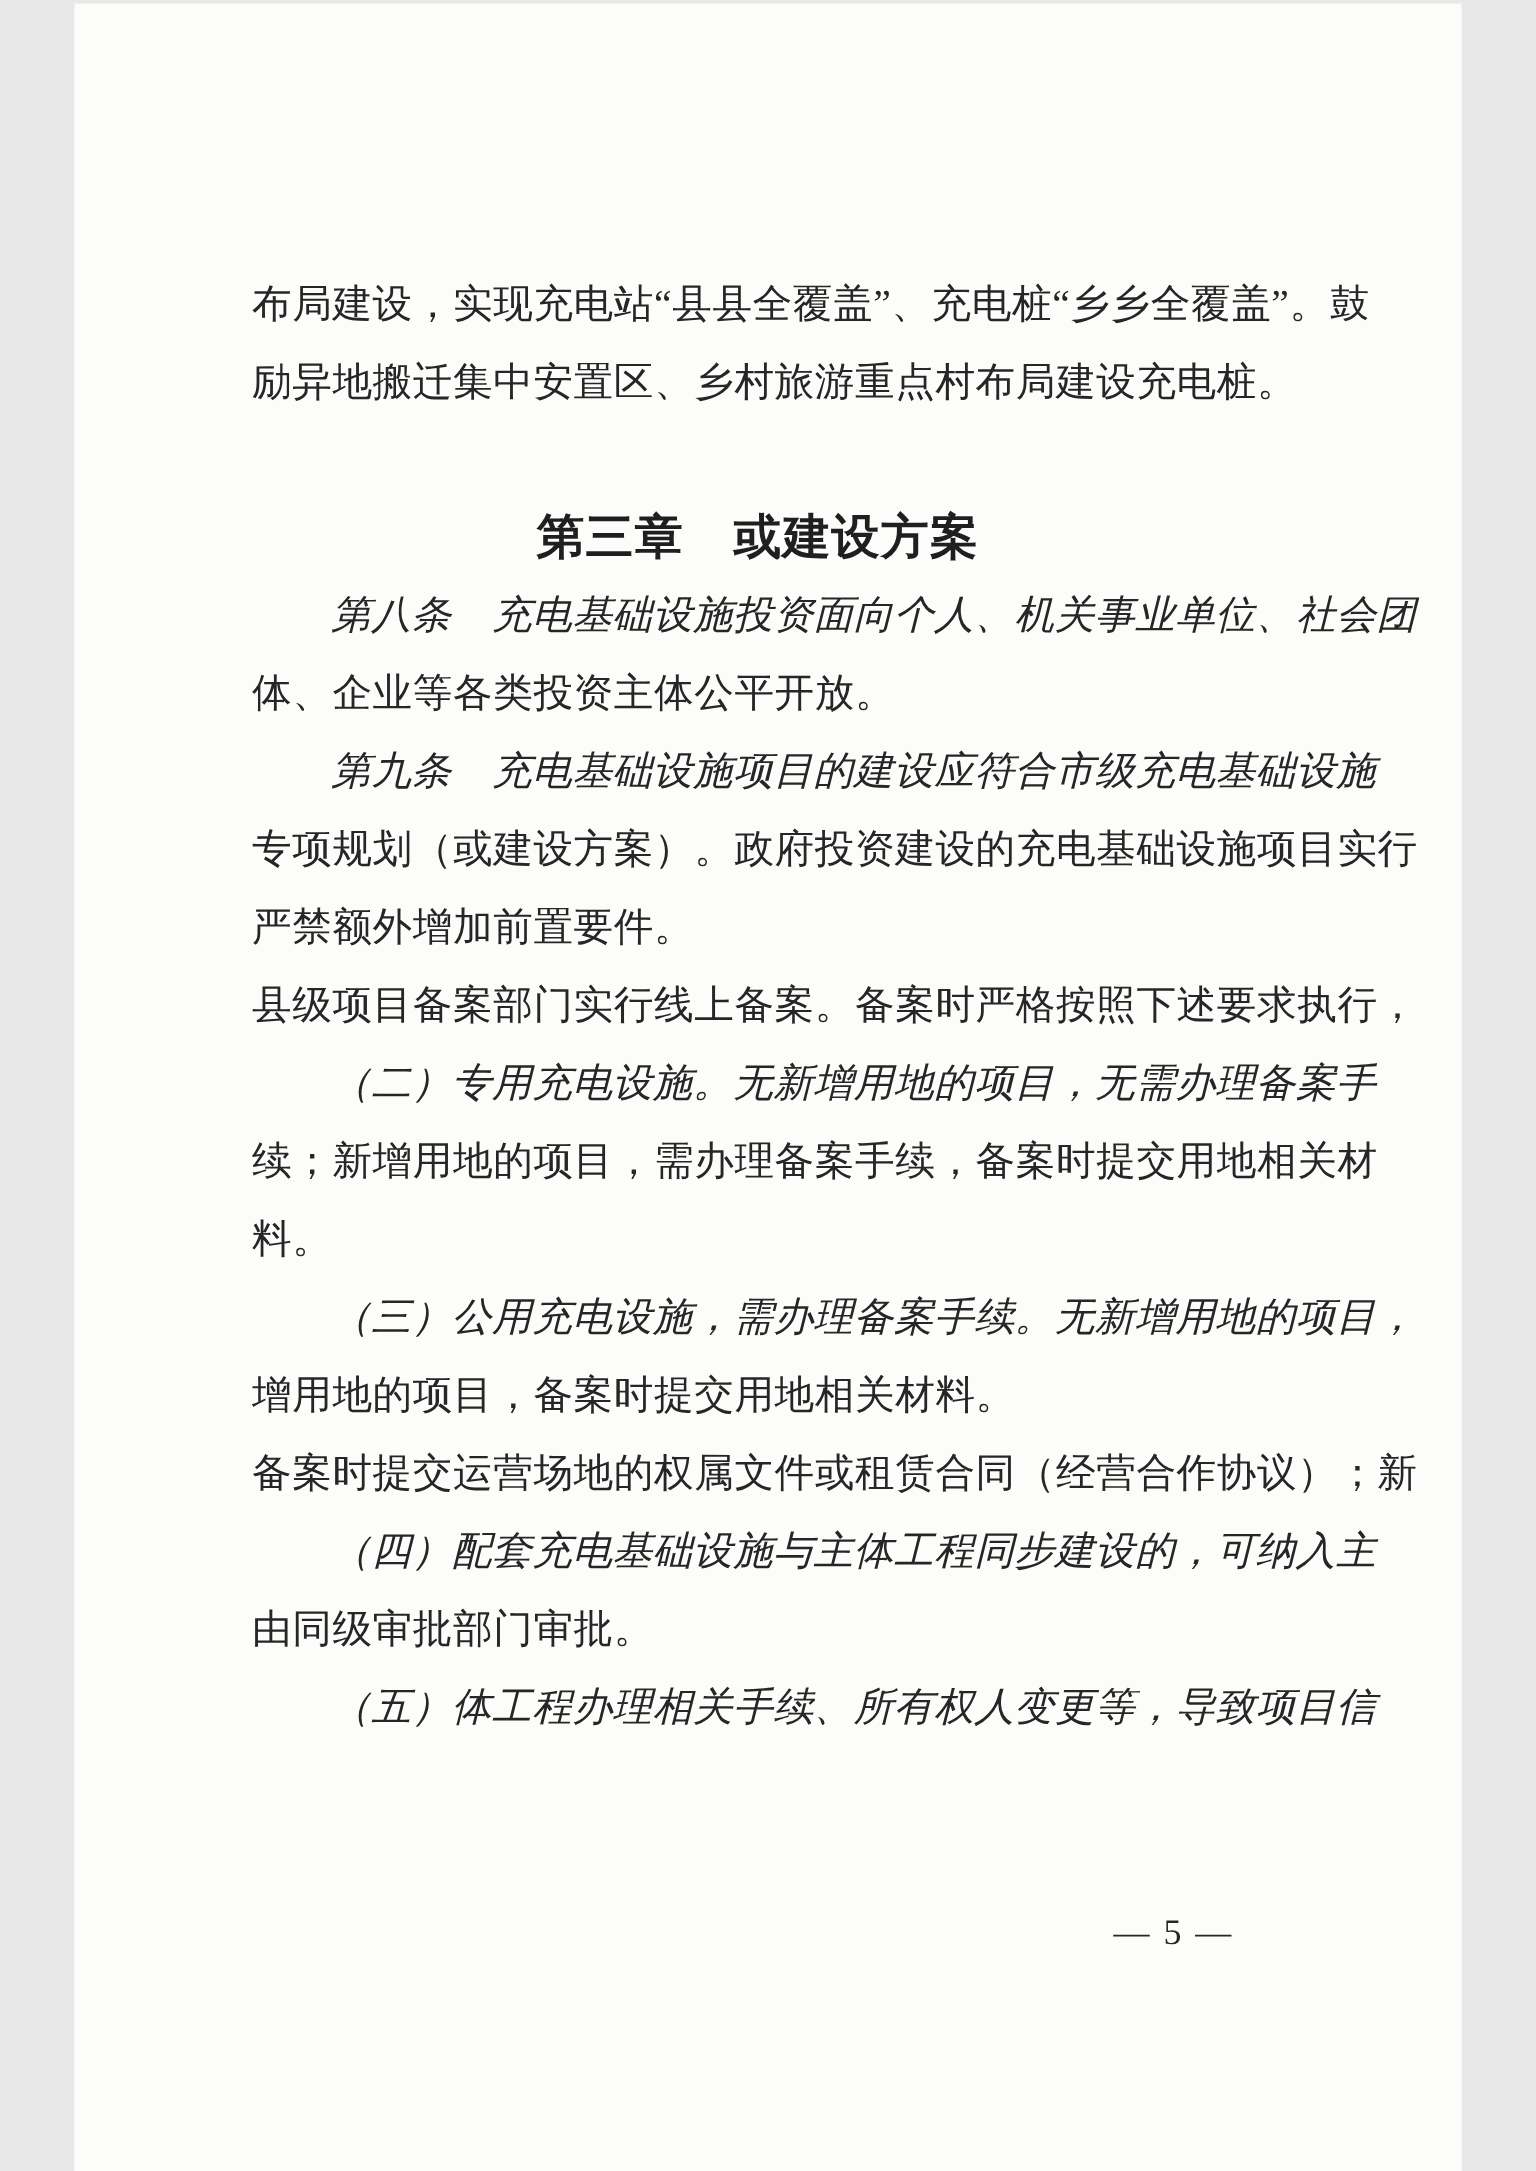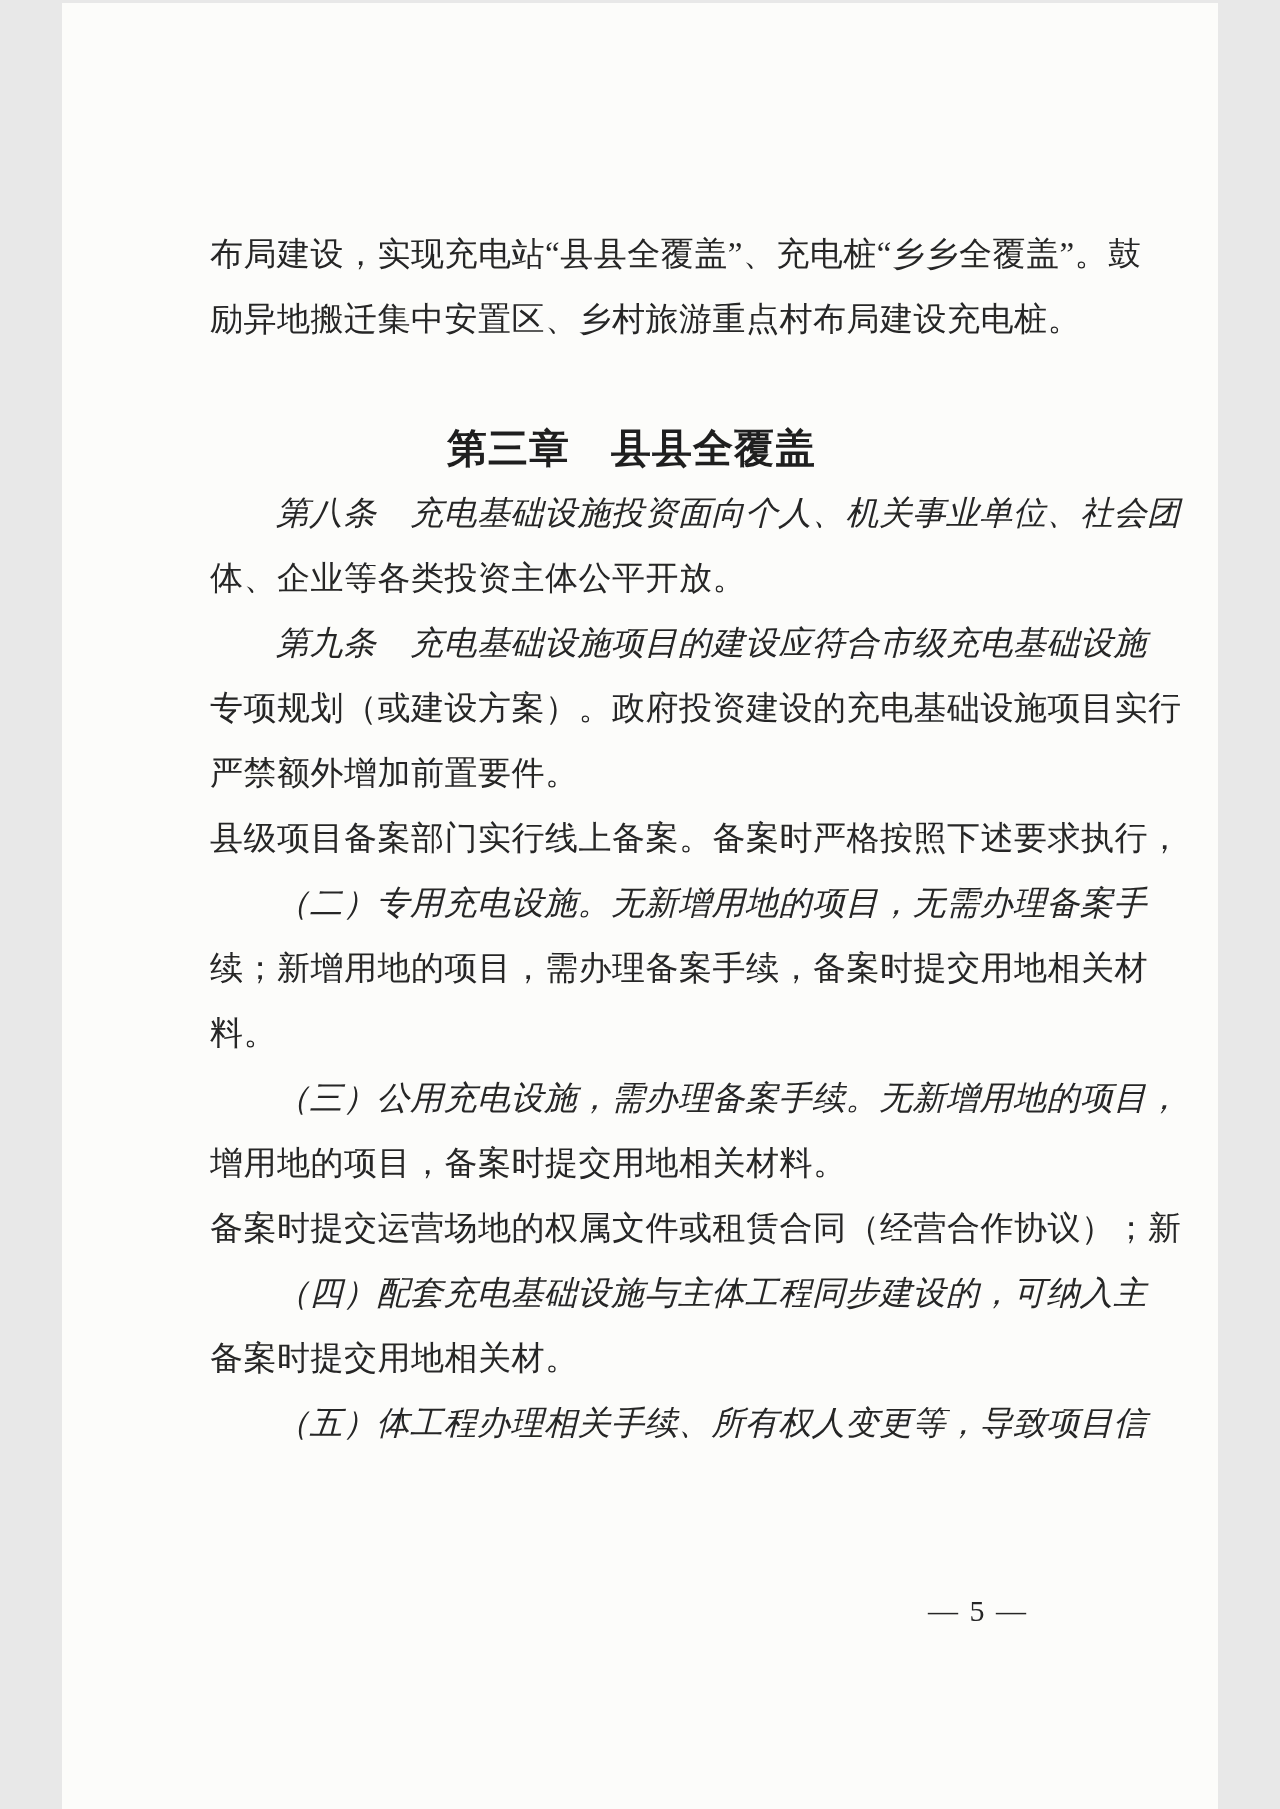--- a/index.html
+++ b/index.html
@@ -62,40 +62,40 @@
 </style>
 </head>
 <body>
 
 <div class="page">
   <div class="body">
 
     <p class="line">布局建设，实现充电站“县县全覆盖”、充电桩“乡乡全覆盖”。鼓</p>
     <p class="line end">励异地搬迁集中安置区、乡村旅游重点村布局建设充电桩。</p>
 
-    <h2 class="chapter">第三章　县县全覆盖</h2>
+    <h2 class="chapter">第三章　或建设方案</h2>
 
     <p class="line first">第八条　充电基础设施投资面向个人、机关事业单位、社会团</p>
     <p class="line end">体、企业等各类投资主体公平开放。</p>
 
     <p class="line first">第九条　充电基础设施项目的建设应符合市级充电基础设施</p>
     <p class="line">专项规划（或建设方案）。政府投资建设的充电基础设施项目实行</p>
     <p class="line end">严禁额外增加前置要件。</p>
     <p class="line">县级项目备案部门实行线上备案。备案时严格按照下述要求执行，</p>
 
 
     <p class="line first">（二）专用充电设施。无新增用地的项目，无需办理备案手</p>
     <p class="line">续；新增用地的项目，需办理备案手续，备案时提交用地相关材</p>
     <p class="line end">料。</p>
 
     <p class="line first">（三）公用充电设施，需办理备案手续。无新增用地的项目，</p>
     <p class="line end">增用地的项目，备案时提交用地相关材料。</p>
     <p class="line">备案时提交运营场地的权属文件或租赁合同（经营合作协议）；新</p>
 
     <p class="line first">（四）配套充电基础设施与主体工程同步建设的，可纳入主</p>
-    <p class="line end">备案时提交用地相关材。</p>
+    <p class="line end">由同级审批部门审批。</p>
 
     <p class="line first">（五）体工程办理相关手续、所有权人变更等，导致项目信</p>
 
   </div>
 
   <div class="pagenum">— 5 —</div>
 </div>
 
 </body></html>

